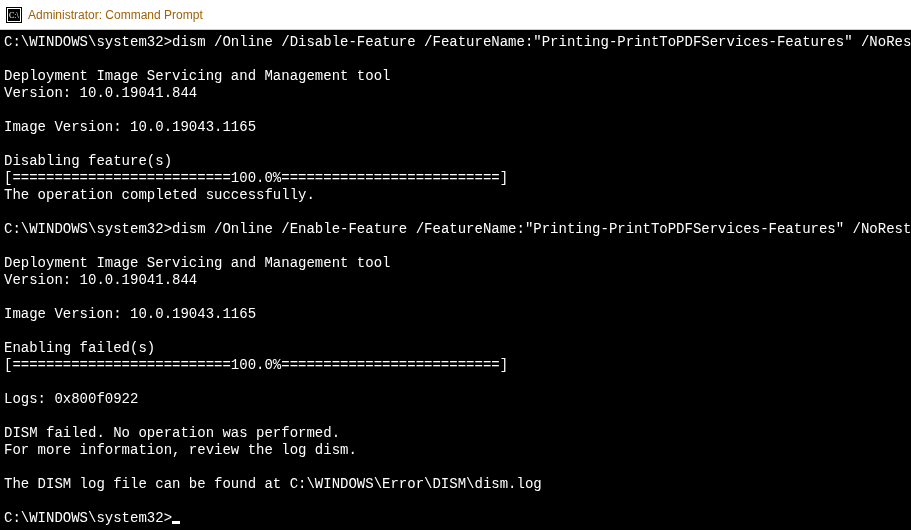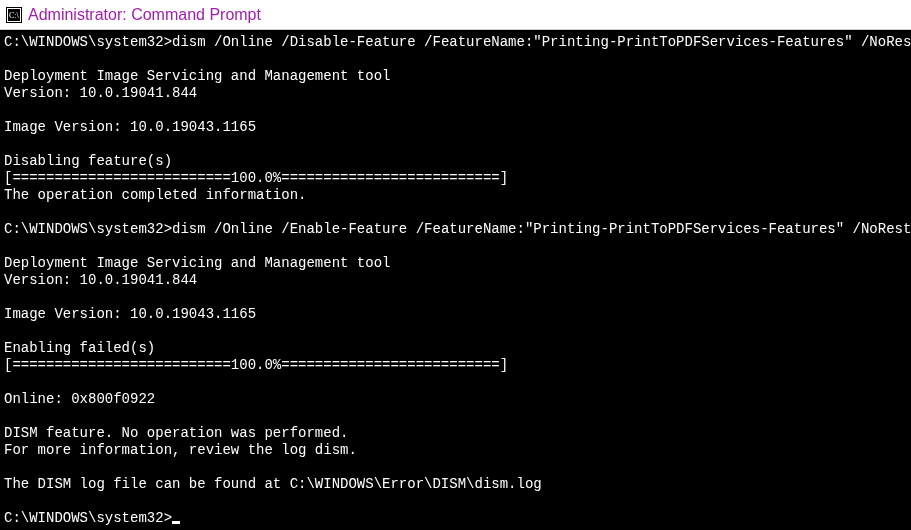--- a/index.html
+++ b/index.html
@@ -16,22 +16,22 @@
   .titlebar-icon {
     width: 16px;
     height: 16px;
     margin-right: 6px;
     display: inline-flex;
     align-items: center;
     justify-content: center;
   }
   .titlebar-icon svg { width: 16px; height: 16px; }
   .titlebar-text {
-    font-size: 16px;
-    color: #a21caf;
+    font-size: 12px;
+    color: #a16207;
   }
   .terminal {
     background: #000;
     color: #fff;
     font-family: Consolas, "Courier New", monospace;
     font-size: 14px;
     line-height: 17px;
     padding: 4px 4px;
     white-space: pre;
     overflow: hidden;
@@ -65,32 +65,32 @@
 
 <div class="terminal"><span><span>C:\WINDOWS\system32&gt;</span><span>dism /Online /Disable-Feature /FeatureName:"Printing-PrintToPDFServices-Features" /NoRestart</span></span>
 <span></span>
 <span>Deployment Image Servicing and Management tool</span>
 <span>Version: 10.0.19041.844</span>
 <span></span>
 <span>Image Version: 10.0.19043.1165</span>
 <span></span>
 <span>Disabling feature(s)</span>
 <span>[==========================100.0%==========================]</span>
-<span>The operation completed information.</span>
+<span>The operation completed successfully.</span>
 <span></span>
 <span><span>C:\WINDOWS\system32&gt;</span><span>dism /Online /Enable-Feature /FeatureName:"Printing-PrintToPDFServices-Features" /NoRestart</span></span>
 <span></span>
 <span>Deployment Image Servicing and Management tool</span>
 <span>Version: 10.0.19041.844</span>
 <span></span>
 <span>Image Version: 10.0.19043.1165</span>
 <span></span>
 <span>Enabling failed(s)</span>
 <span>[==========================100.0%==========================]</span>
 <span></span>
-<span>Online: 0x800f0922</span>
+<span>Logs: 0x800f0922</span>
 <span></span>
-<span>DISM feature. No operation was performed.</span>
+<span>DISM failed. No operation was performed.</span>
 <span>For more information, review the log dism.</span>
 <span></span>
 <span>The DISM log file can be found at C:\WINDOWS\Error\DISM\dism.log</span>
 <span></span>
 <span><span>C:\WINDOWS\system32&gt;</span><span class="cursor"></span></span></div>
 
 </body></html>

